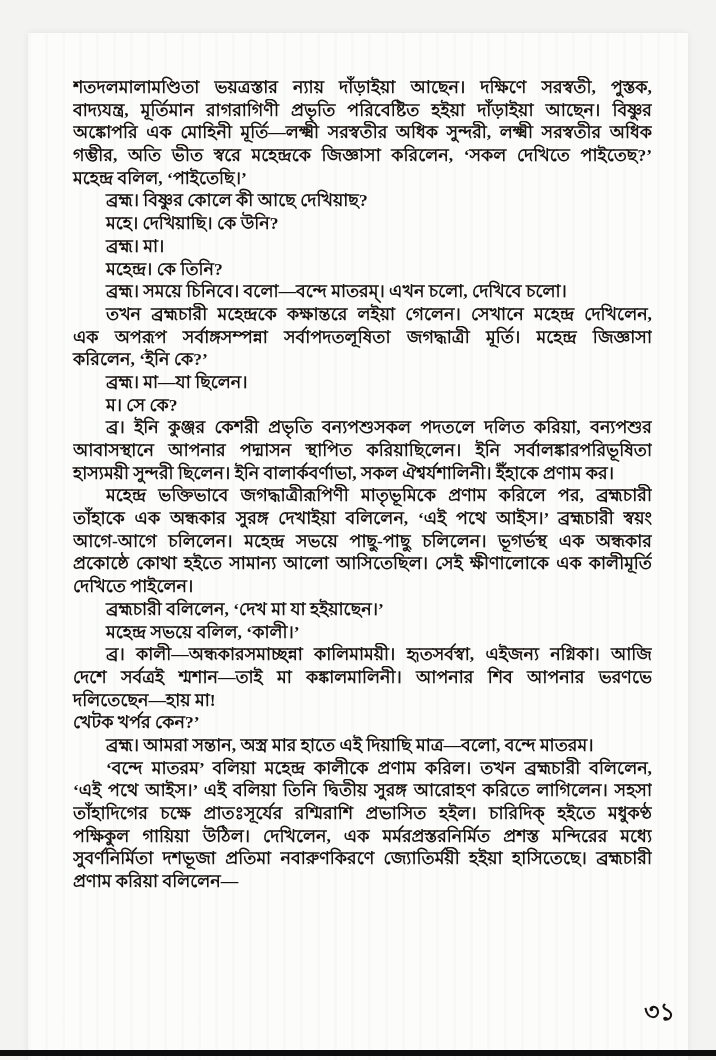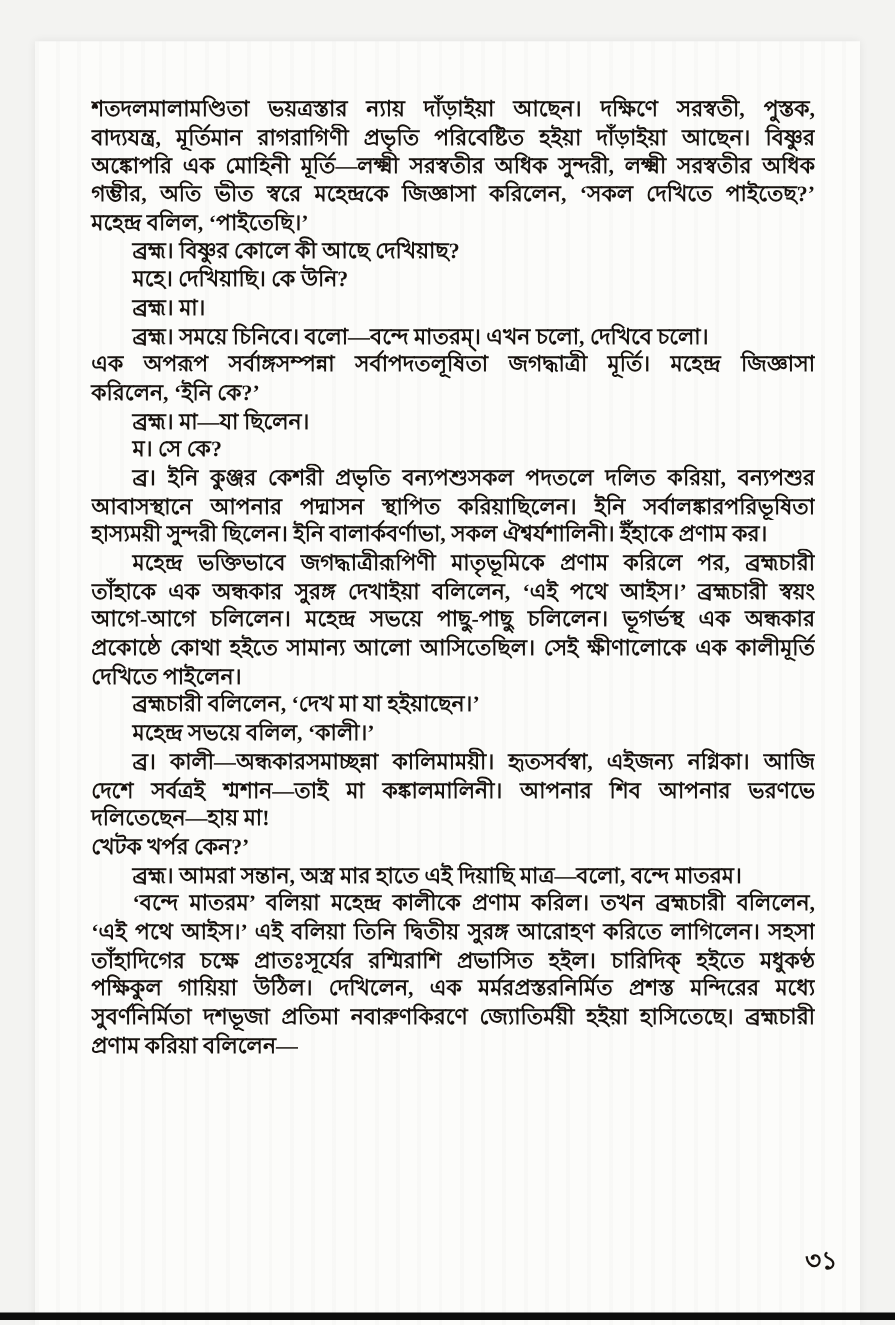--- a/index.html
+++ b/index.html
@@ -47,21 +47,21 @@
   .line.j {
     white-space: normal;
     text-align: justify;
     text-align-last: justify;
     overflow: hidden;
   }
   .page-number {
     position: absolute;
     left: 616px;
     top: 960px;
-    font-size: 20px;
+    font-size: 24px;
     font-weight: 600;
     color: #17120e;
   }
   .scan-edge {
     position: absolute;
     left: 0;
     top: 1050px;
     width: 716px;
     height: 6px;
     background: #0d0d0d;
@@ -74,21 +74,23 @@
   <div class="page">
     <div class="textblock" id="textblock">
         <div class="line j">শতদলমালামণ্ডিতা ভয়ত্রস্তার ন্যায় দাঁড়াইয়া আছেন। দক্ষিণে সরস্বতী, পুস্তক,</div>
         <div class="line j">বাদ্যযন্ত্র, মূর্তিমান রাগরাগিণী প্রভৃতি পরিবেষ্টিত হইয়া দাঁড়াইয়া আছেন। বিষ্ণুর</div>
         <div class="line j">অঙ্কোপরি এক মোহিনী মূর্তি—লক্ষ্মী সরস্বতীর অধিক সুন্দরী, লক্ষ্মী সরস্বতীর অধিক</div>
         <div class="line j">গম্ভীর, অতি ভীত স্বরে মহেন্দ্রকে জিজ্ঞাসা করিলেন, ‘সকল দেখিতে পাইতেছ?’</div>
         <div class="line">মহেন্দ্র বলিল, ‘পাইতেছি।’</div>
         <div class="line ind">ব্রহ্ম। বিষ্ণুর কোলে কী আছে দেখিয়াছ?</div>
         <div class="line ind">মহে। দেখিয়াছি। কে উনি?</div>
         <div class="line ind">ব্রহ্ম। মা।</div>
+        <div class="line ind">মহেন্দ্র। কে তিনি?</div>
         <div class="line ind">ব্রহ্ম। সময়ে চিনিবে। বলো—বন্দে মাতরম্‌। এখন চলো, দেখিবে চলো।</div>
+        <div class="line ind j">তখন ব্রহ্মচারী মহেন্দ্রকে কক্ষান্তরে লইয়া গেলেন। সেখানে মহেন্দ্র দেখিলেন,</div>
         <div class="line j">এক অপরূপ সর্বাঙ্গসম্পন্না সর্বাপদতলূষিতা জগদ্ধাত্রী মূর্তি। মহেন্দ্র জিজ্ঞাসা</div>
         <div class="line">করিলেন, ‘ইনি কে?’</div>
         <div class="line ind">ব্রহ্ম। মা—যা ছিলেন।</div>
         <div class="line ind">ম। সে কে?</div>
         <div class="line ind j">ব্র। ইনি কুঞ্জর কেশরী প্রভৃতি বন্যপশুসকল পদতলে দলিত করিয়া, বন্যপশুর</div>
         <div class="line j">আবাসস্থানে আপনার পদ্মাসন স্থাপিত করিয়াছিলেন। ইনি সর্বালঙ্কারপরিভূষিতা</div>
         <div class="line">হাস্যময়ী সুন্দরী ছিলেন। ইনি বালার্কবর্ণাভা, সকল ঐশ্বর্যশালিনী। ইঁহাকে প্রণাম কর।</div>
         <div class="line ind j">মহেন্দ্র ভক্তিভাবে জগদ্ধাত্রীরূপিণী মাতৃভূমিকে প্রণাম করিলে পর, ব্রহ্মচারী</div>
         <div class="line j">তাঁহাকে এক অন্ধকার সুরঙ্গ দেখাইয়া বলিলেন, ‘এই পথে আইস।’ ব্রহ্মচারী স্বয়ং</div>
         <div class="line j">আগে-আগে চলিলেন। মহেন্দ্র সভয়ে পাছু-পাছু চলিলেন। ভূগর্ভস্থ এক অন্ধকার</div>

